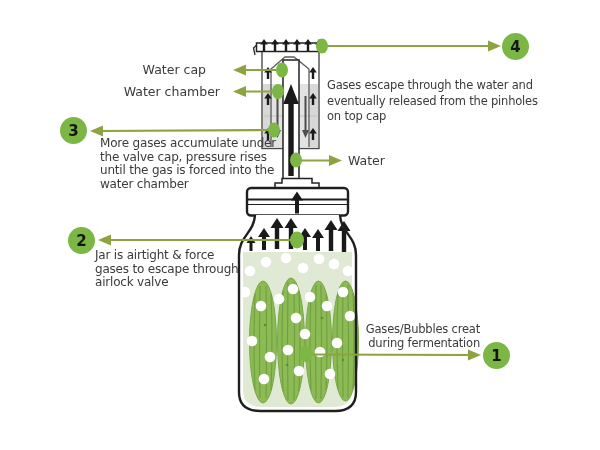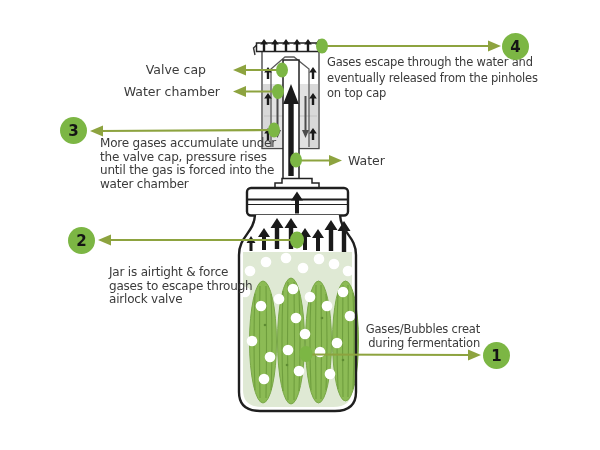--- a/index.html
+++ b/index.html
@@ -1,21 +1,21 @@
 <!DOCTYPE html>
 <html><head>
 <meta charset="utf-8">
 <style>
   html,body{margin:0;padding:0;background:#ffffff;}
   .stage{position:relative;width:600px;height:450px;background:#ffffff;overflow:hidden;
          font-family:"DejaVu Sans","Liberation Sans",sans-serif;color:#3b3b3b;}
   .stage svg{position:absolute;left:0;top:0;}
   .note{position:absolute;white-space:pre-line;font-size:12px;line-height:13.5px;
         letter-spacing:-0.2px;color:#3b3b3b;}
-  .note.wide{line-height:15.5px;font-size:11.5px;}
+  .note.wide{line-height:15.5px;font-size:11.5px;margin-top:23px;}
   .note.center{text-align:right;line-height:14px;font-size:11.5px;}
   .label{position:absolute;font-size:12.5px;color:#3b3b3b;}
   .label-right{text-align:right;}
   .num-circle{position:absolute;width:27px;height:27px;border-radius:50%;
               background:#7cb644;display:flex;align-items:center;justify-content:center;
               font-weight:bold;font-size:15px;color:#151515;}
 </style>
 </head>
 <body>
 
@@ -166,29 +166,29 @@
       <ellipse cx="322" cy="46" rx="6" ry="7.5"></ellipse>
       <ellipse cx="282" cy="70" rx="6" ry="7.5"></ellipse>
       <ellipse cx="278" cy="91.5" rx="6" ry="7.5"></ellipse>
       <ellipse cx="274" cy="130" rx="6" ry="7.5"></ellipse>
       <ellipse cx="296" cy="160" rx="6" ry="7.5"></ellipse>
       <ellipse cx="297" cy="240" rx="7" ry="8.5"></ellipse>
       <ellipse cx="306" cy="354" rx="6.5" ry="8"></ellipse>
     </g>
   </svg>
 
-  <div class="label label-right" style="left:96px;top:62px;width:110px;">Valve cap</div>
+  <div class="label label-right" style="left:96px;top:62px;width:110px;">Water cap</div>
   <div class="label label-right" style="left:96px;top:84px;width:124px;">Water chamber</div>
   <div class="label" style="left:348px;top:153px;">Water</div>
 
   <div class="note" style="left:100px;top:137px;width:195px;">More gases accumulate under
 the valve cap, pressure rises
 until the gas is forced into the
 water chamber</div>
-  <div class="note" style="left:109px;top:249px;width:190px;margin-top:17px;">Jar is airtight &amp; force
+  <div class="note" style="left:95px;top:249px;width:190px;">Jar is airtight &amp; force
 gases to escape through
 airlock valve</div>
   <div class="note wide" style="left:327px;top:55px;width:240px;">Gases escape through the water and
 eventually released from the pinholes
 on top cap</div>
   <div class="note center" style="left:350px;top:322px;width:130px;">Gases/Bubbles creat
 during fermentation</div>
 
   <div class="num-circle" style="left:483px;top:342px;">1</div>
   <div class="num-circle" style="left:68px;top:227px;">2</div>

